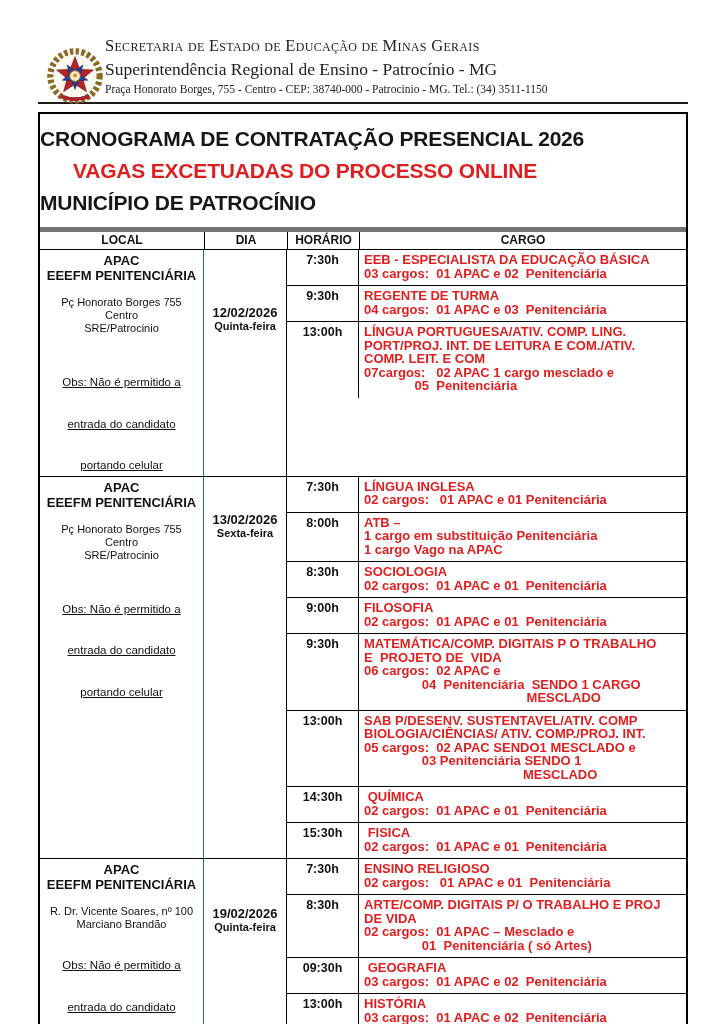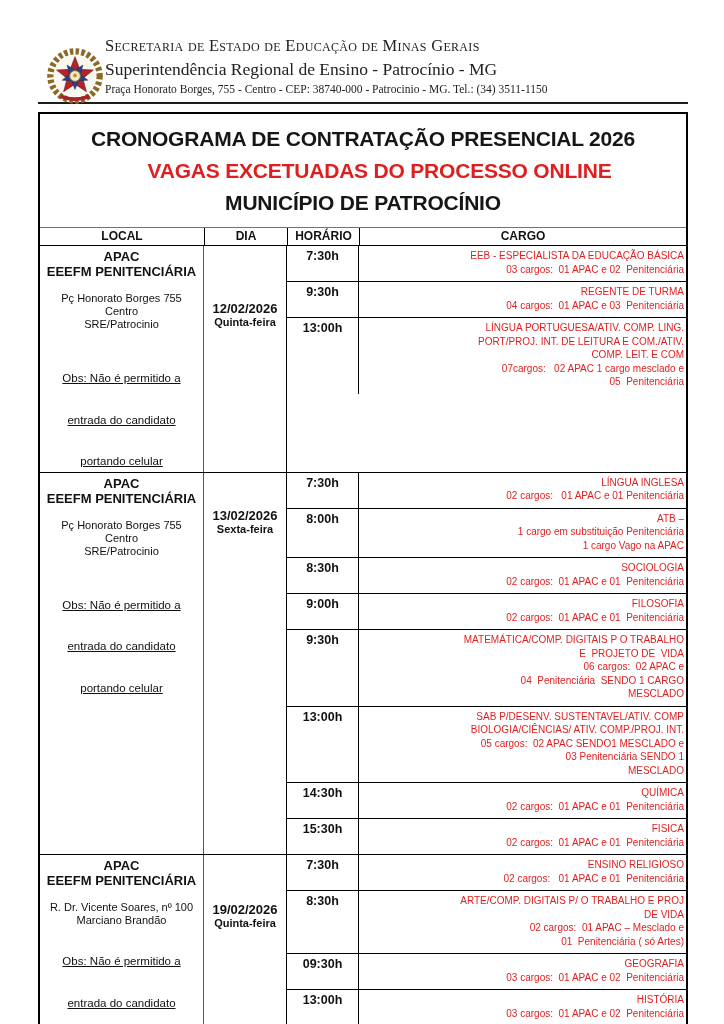--- a/index.html
+++ b/index.html
@@ -29,21 +29,21 @@
   }
   .lh-addr {
     font-family: "Liberation Serif", serif;
     font-size: 11.5px; line-height: 13px; margin-top: 3px; color: #222;
   }
   .separator { height: 2px; background: #1c1c1c; margin-top: 4px; }
 
   
   .doc-table { border: 2px solid #000; margin-top: 8px; background: #fff; }
 
-  .title-cell { text-align: center; padding: 5px 0 12px; border-bottom: 1px solid #737373; }
+  .title-cell { text-align: left; padding: 5px 0 12px; border-bottom: 5px solid #737373; }
   .title-line { font-size: 21px; font-weight: bold; margin-top: 8px; letter-spacing: -0.2px; }
   .t-black { color: #161616; }
   .t-red   { color: var(--red); padding-left: 33px; }
 
   .thead-row { display: flex; border-bottom: 1px solid #000; }
   .th {
     font-weight: bold; font-size: 12px; line-height: 15px;
     text-align: center; padding: 1px 0;
   }
   .th + .th { border-left: 1px solid #000; }
@@ -83,21 +83,21 @@
   .time-cell {
     width: 72px; flex: none;
     border-right: 1px solid #000;
     text-align: center; font-weight: bold; font-size: 12.5px;
     padding-top: 3px;
   }
   .cargo-cell {
     flex: 1;
     padding: 3px 2px 5px 5px;
     color: var(--red);
-    font-weight: normal; font-size: 10px; line-height: 13.5px; text-align: right;
+    font-weight: bold; font-size: 13px; line-height: 13.5px;
   }
   .cargo-line { white-space: pre-wrap; min-height: 13.5px; }
 </style>
 </head>
 <body>
 
 <div class="page">
 
   <div class="letterhead">
     <svg class="logo" viewBox="0 0 60 60" aria-hidden="true">

